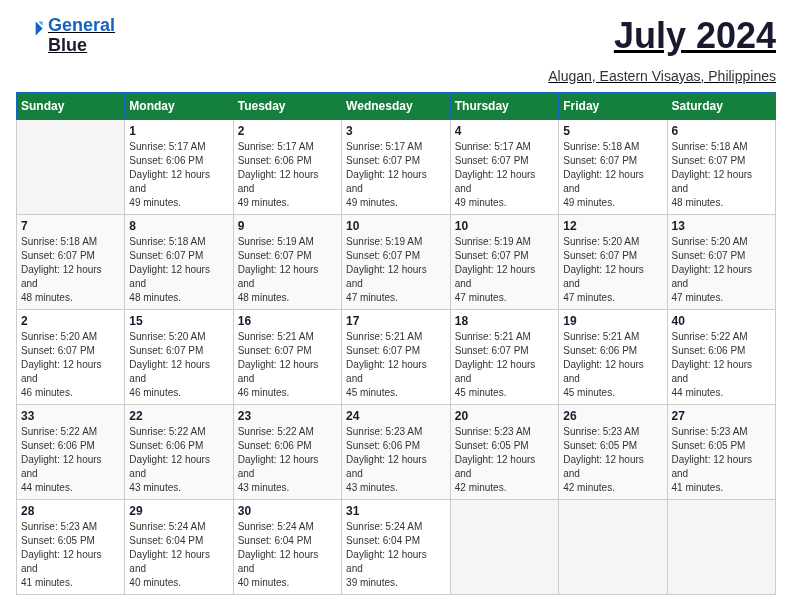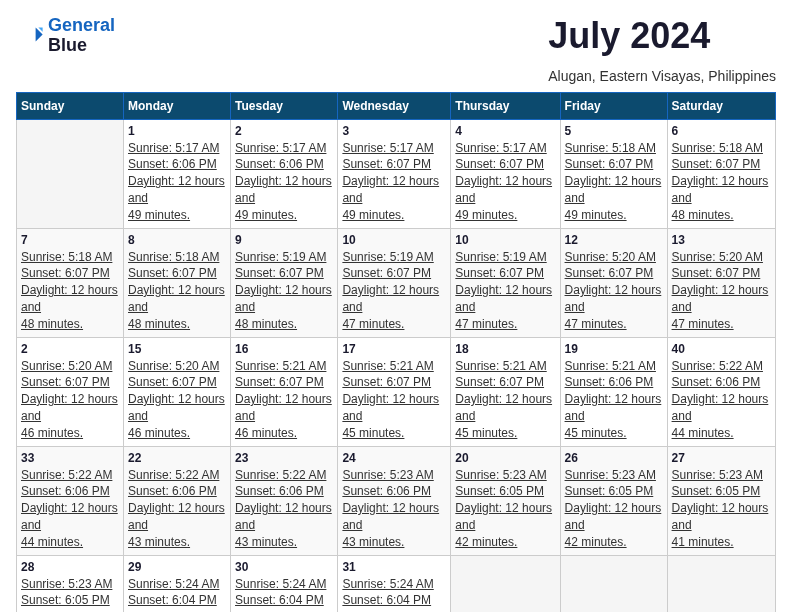--- a/index.html
+++ b/index.html
@@ -11,56 +11,59 @@
       padding: 16px;
     }
     .header-area {
       display: flex;
       justify-content: space-between;
       align-items: flex-start;
       margin-bottom: 8px;
     }
     .logo {
       display: flex;
-      align-items: center;
+      align-items: flex-start;
       gap: 4px;
+      text-decoration: underline;
     }
     .logo-text {
       font-size: 18px;
       font-weight: bold;
       color: #1a1a2e;
       line-height: 1.1;
     }
     .logo-text span {
       color: #1565c0;
     }
     .logo-icon {
       width: 28px;
       height: 28px;
     }
     .title-area {
+      text-align: right;
+      text-decoration: underline;
     }
     .main-title {
       font-size: 36px;
       font-weight: bold;
       color: #1a1a2e;
       line-height: 1.1;
     }
     .subtitle {
       font-size: 14px;
       color: #333;
       margin-top: 12px;
     }
     table {
       width: 100%;
       border-collapse: collapse;
       font-size: 11px;
     }
     thead tr th {
-      background-color: #0c4a6e;
+      background-color: #15803d;
       color: #fff;
       padding: 6px 4px;
       text-align: left;
       font-size: 12px;
       font-weight: bold;
       border: 1px solid #1565c0;
     }
     tbody tr td {
       border: 1px solid #ccc;
       padding: 4px 4px 4px 4px;
@@ -72,24 +75,23 @@
       background: #f9f9f9;
     }
     .day-number {
       font-weight: bold;
       font-size: 12px;
       color: #1a1a2e;
       display: block;
       margin-bottom: 2px;
     }
     .day-info {
-      font-size: 12px;
+      font-size: 10px;
       color: #333;
       line-height: 1.4;
-      text-decoration: underline;
     }
     .empty-cell {
       background: #f0f0f0 !important;
     }
     td.empty-cell {
       background: #f5f5f5 !important;
     }
   </style>
 </head>
 <body>

